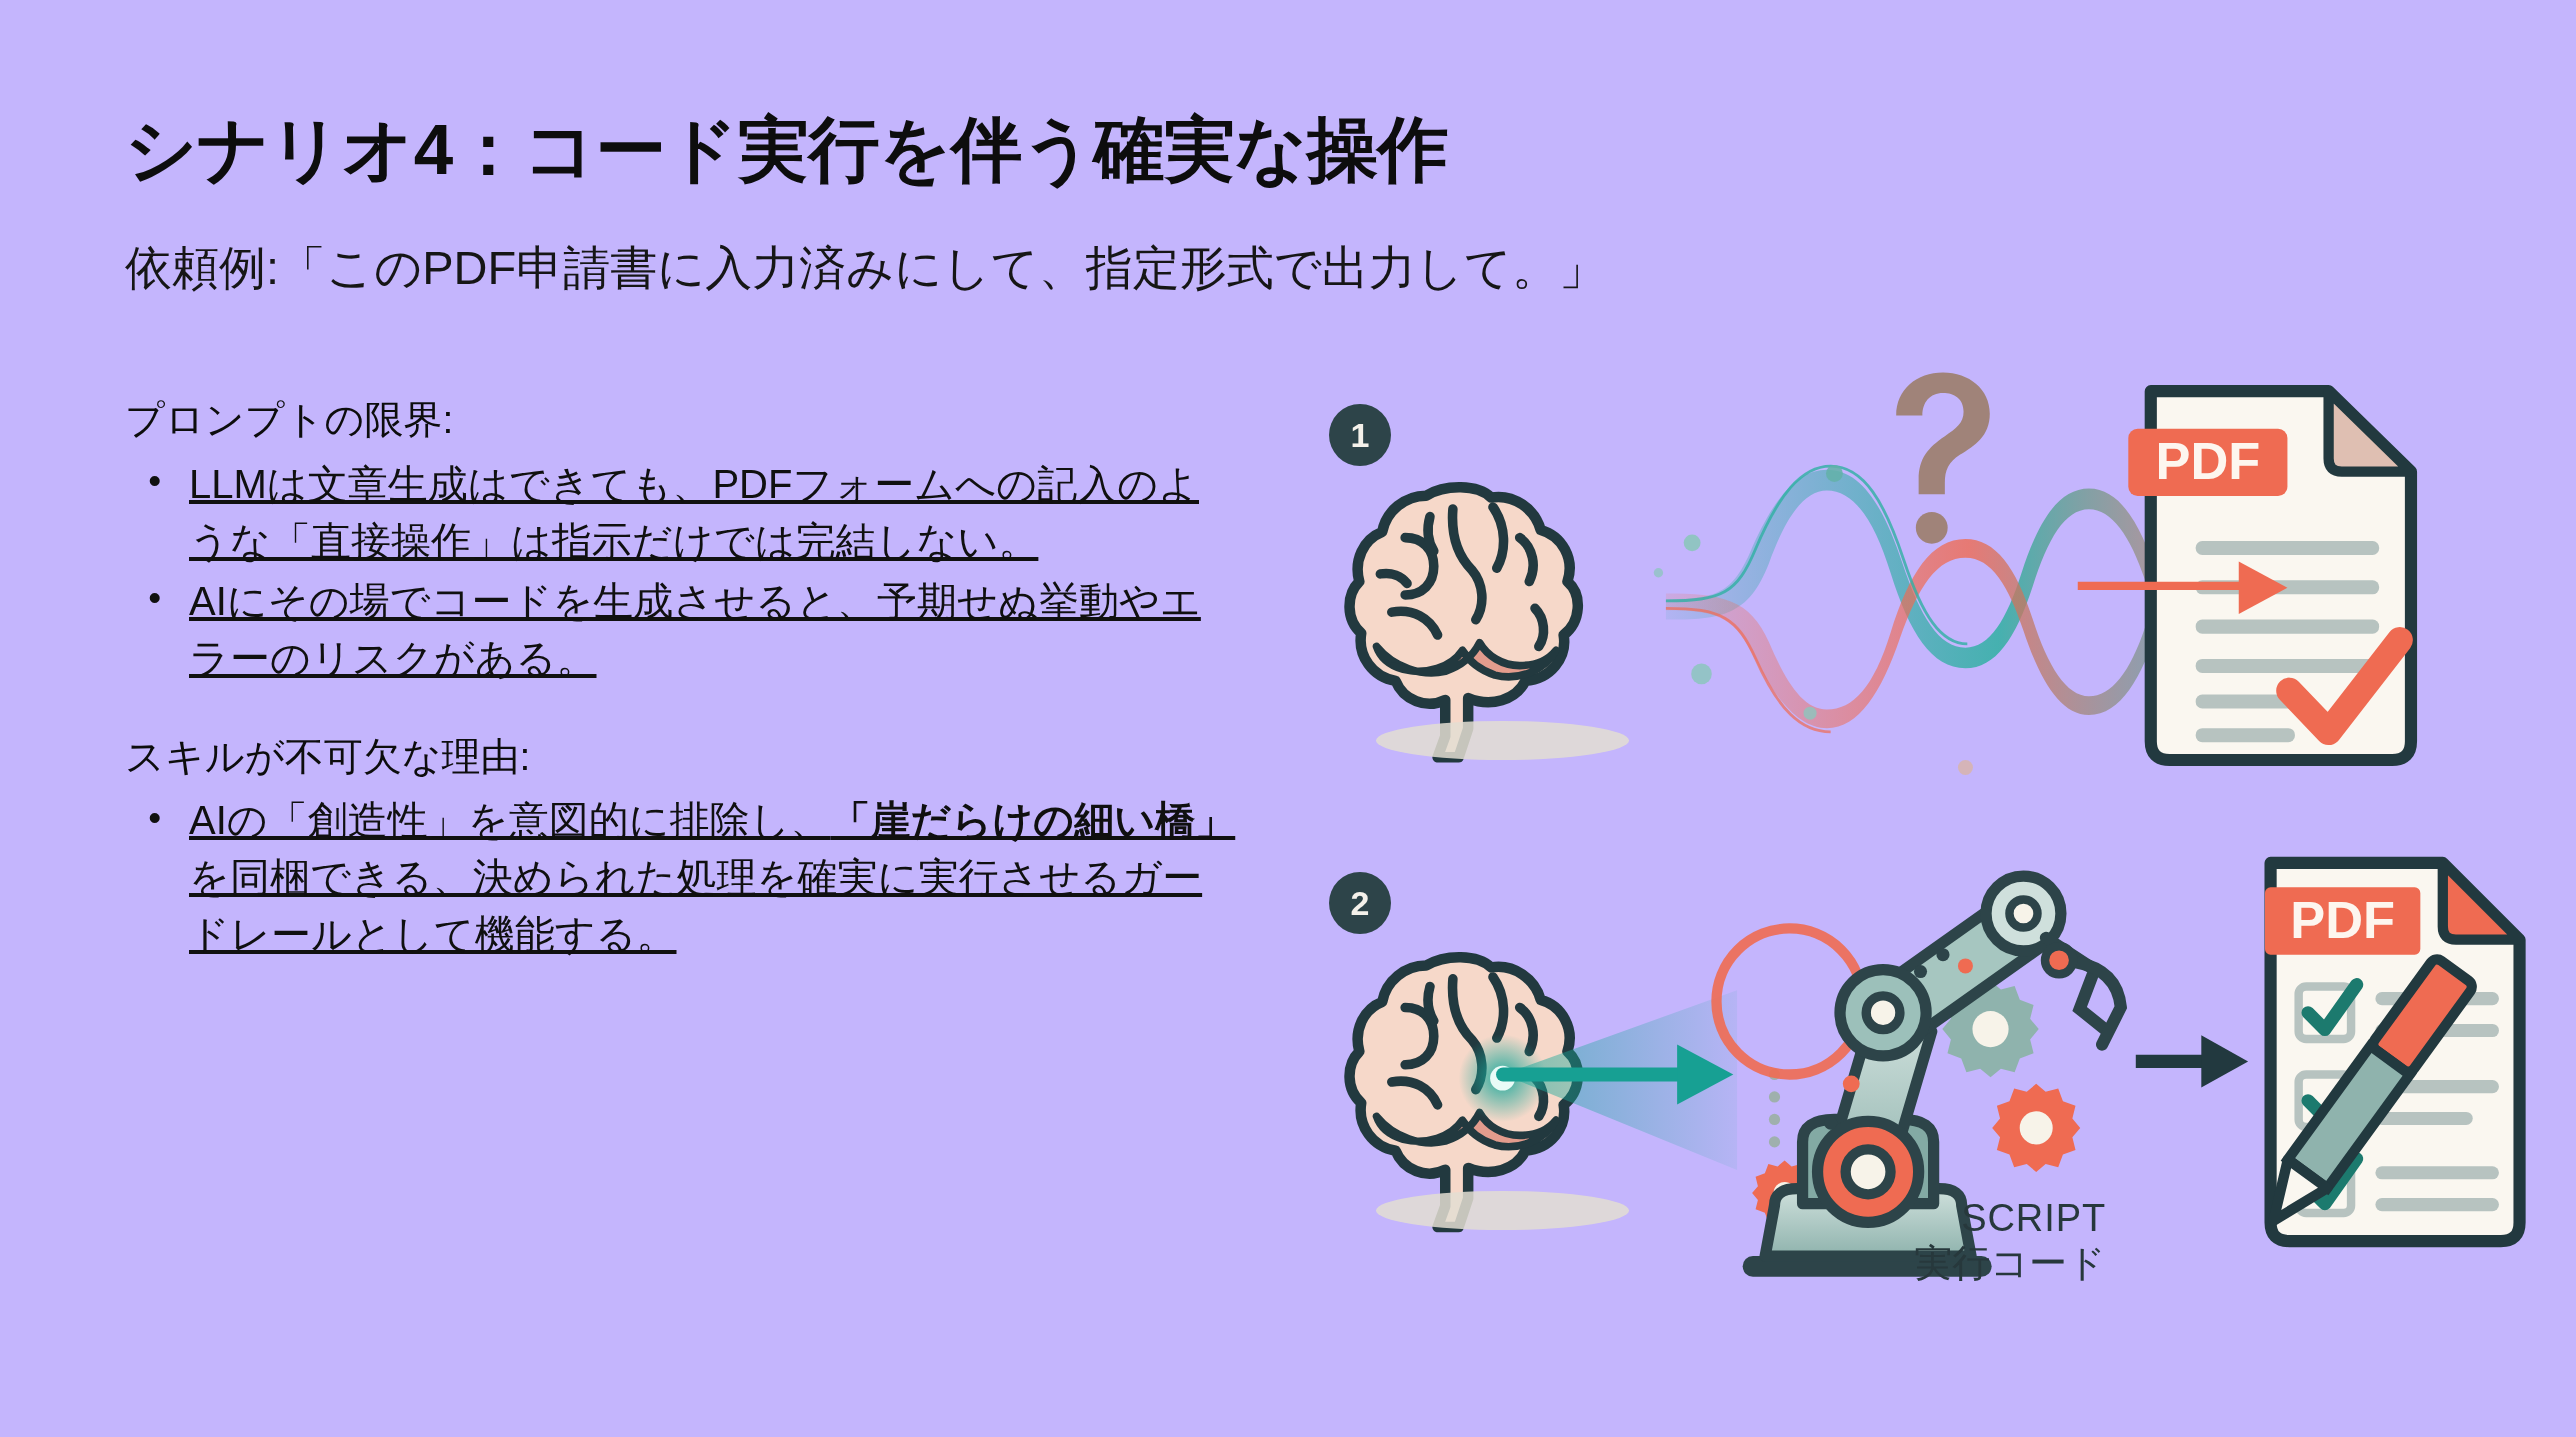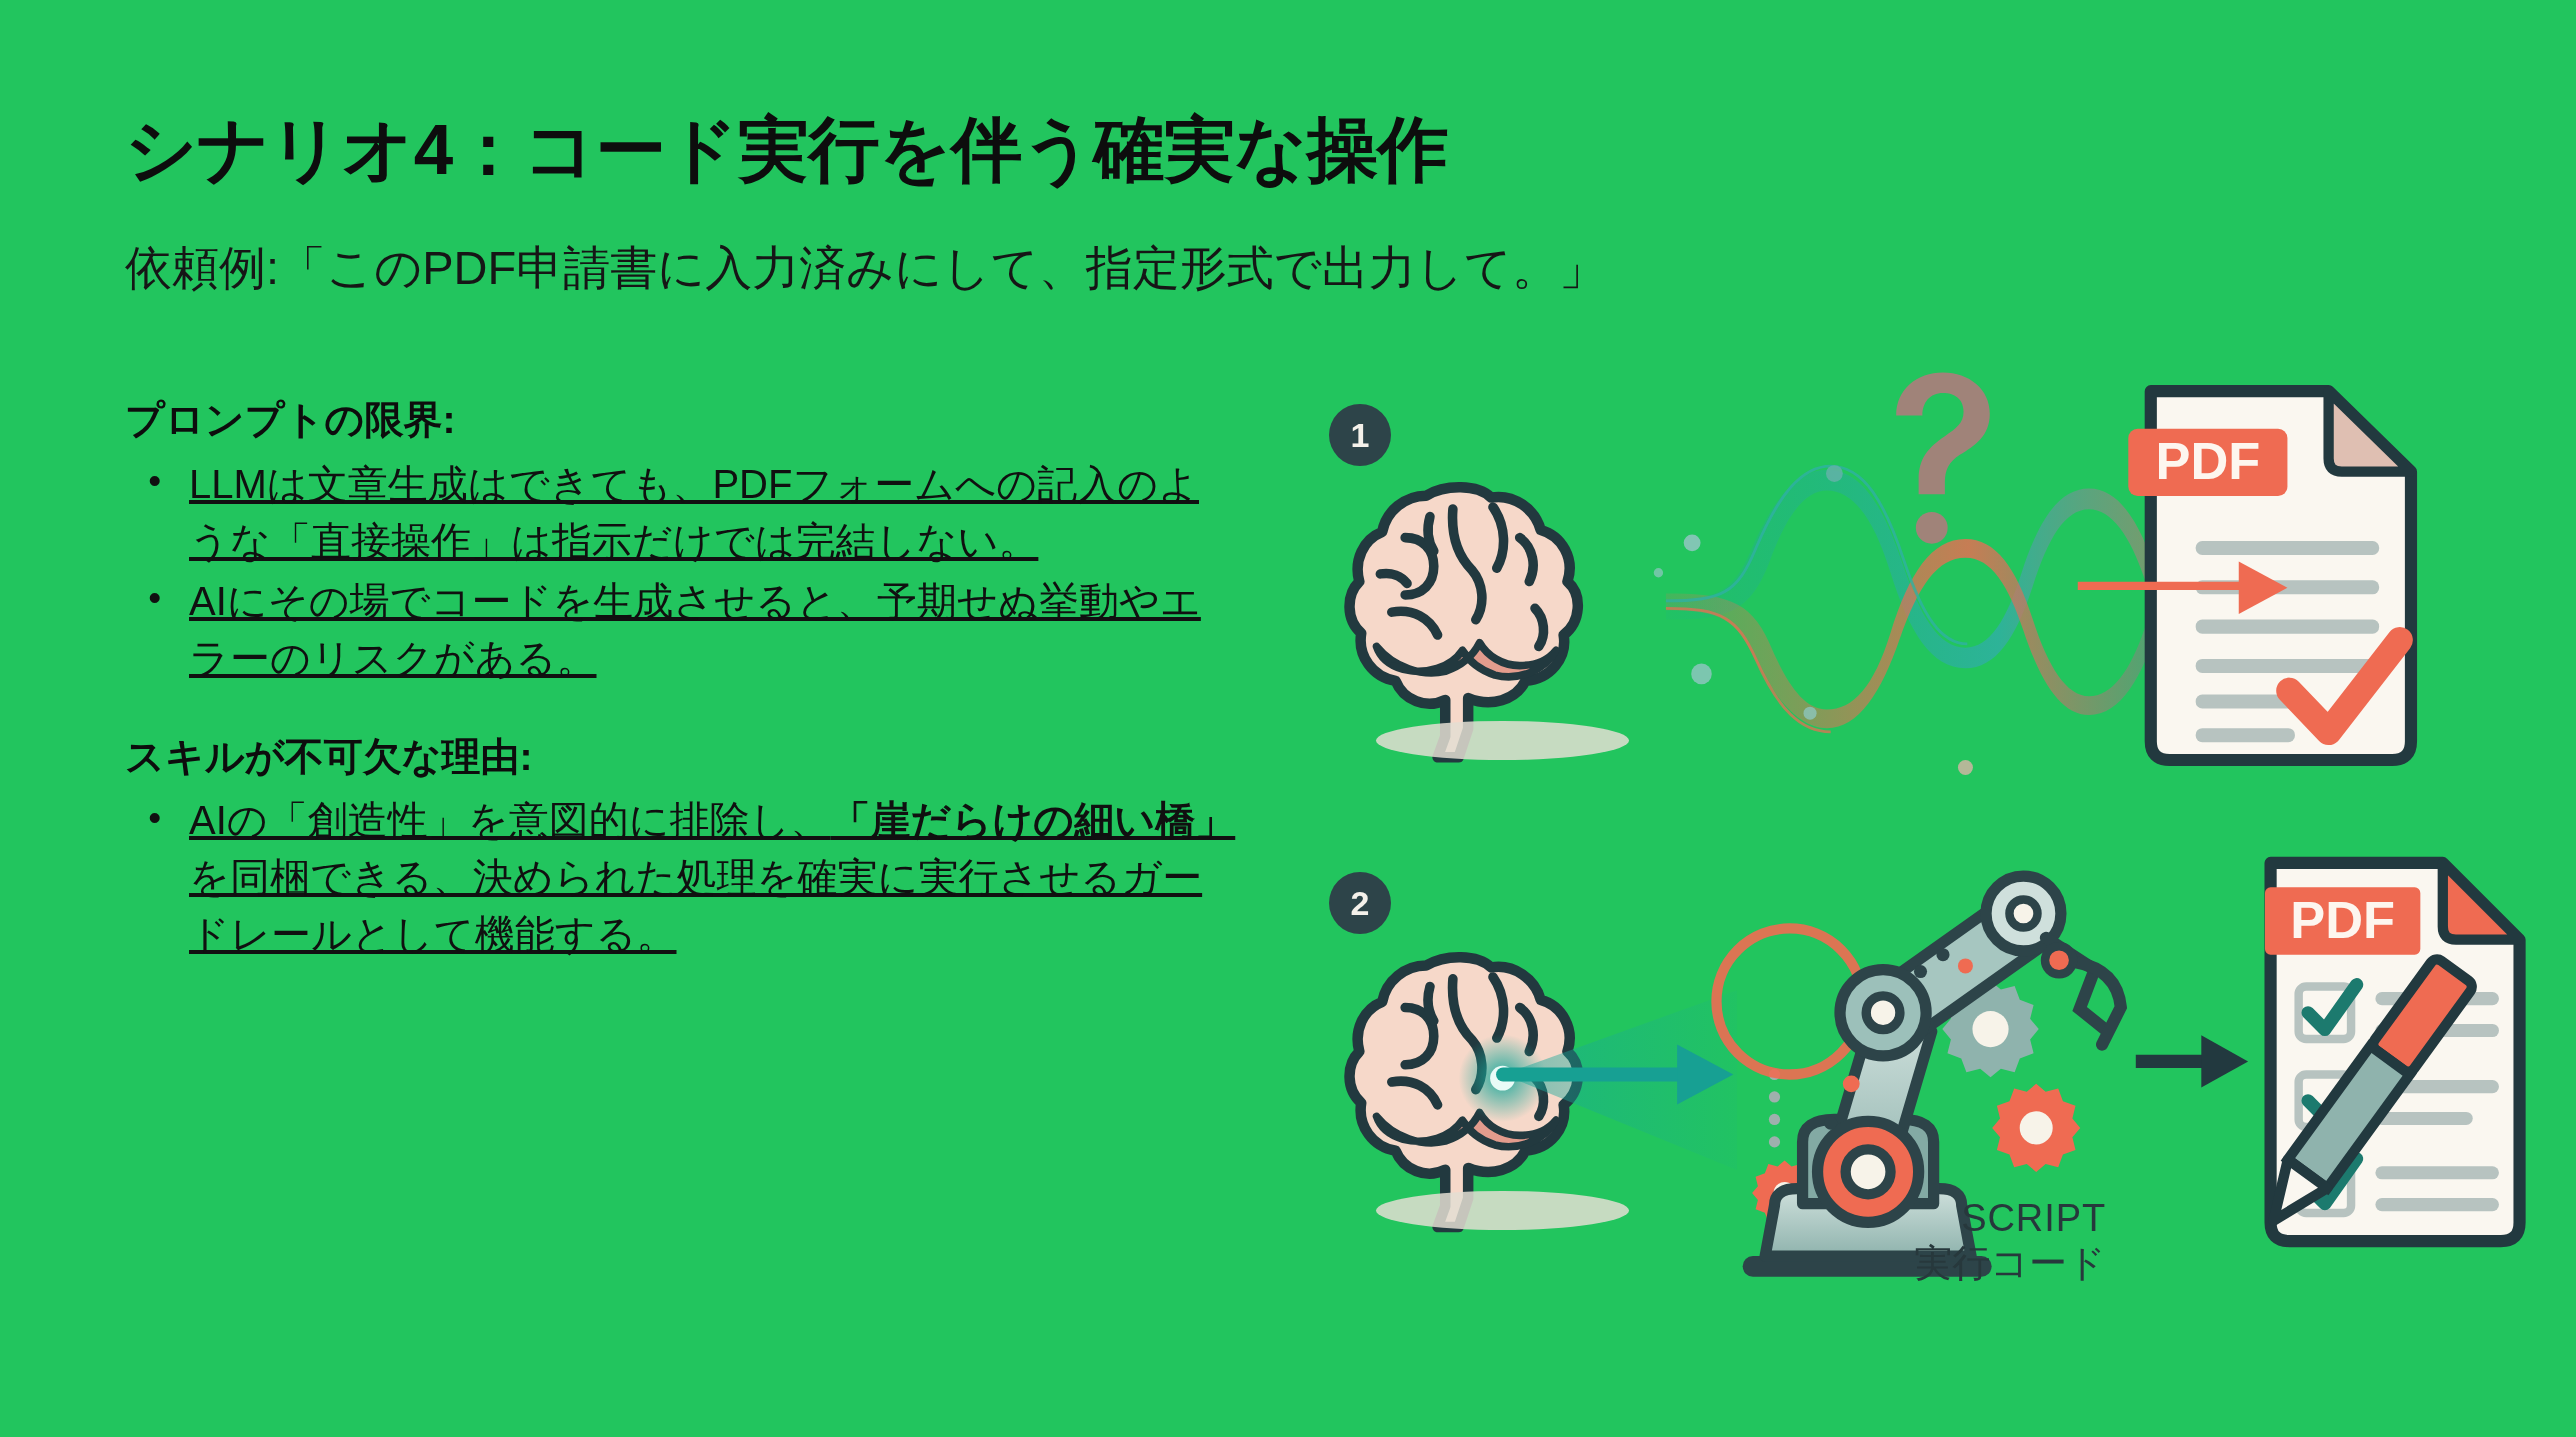--- a/index.html
+++ b/index.html
@@ -46,21 +46,21 @@
 
   
   .body-col {
     position: absolute;
     left: 125px;
     top: 397px;
     width: 1123px;
   }
   .sec-head {
     font-size: 39px;
-    font-weight: 700;
+    font-weight: 400;
     color: #0d0d0d;
     line-height: 1.2;
     margin: 0 0 9.4px 0;
   }
   .sec-head.second { margin-top: 47px; }
   ul.bullets {
     list-style: none;
     margin: 12px;
     padding: 0;
     text-decoration: underline;
@@ -136,21 +136,21 @@
     line-height: 1.18;
   }
   .script-label .en { font-size: 38px; letter-spacing: 0.9px; }
   .script-label .ja { font-size: 38px; }
 
   svg { display: block; overflow: visible; }
 </style>
 </head>
 <body style="background: rgb(247, 243, 233);">
 
-<div class="slide" style="background: #22c55e;">
+<div class="slide" style="background: #c4b5fd;">
 
   <div class="title">シナリオ4：コード実行を伴う確実な操作</div>
   <div class="subtitle">依頼例:「このPDF申請書に入力済みにして、指定形式で出力して。」</div>
 
   <div class="body-col">
 
     <div class="sec-head">プロンプトの限界:</div>
     <ul class="bullets">
       <li>
         <span>LLMは文章生成はできても、PDFフォームへの記入のような「直接操作」は指示だけでは完結しない。</span>

